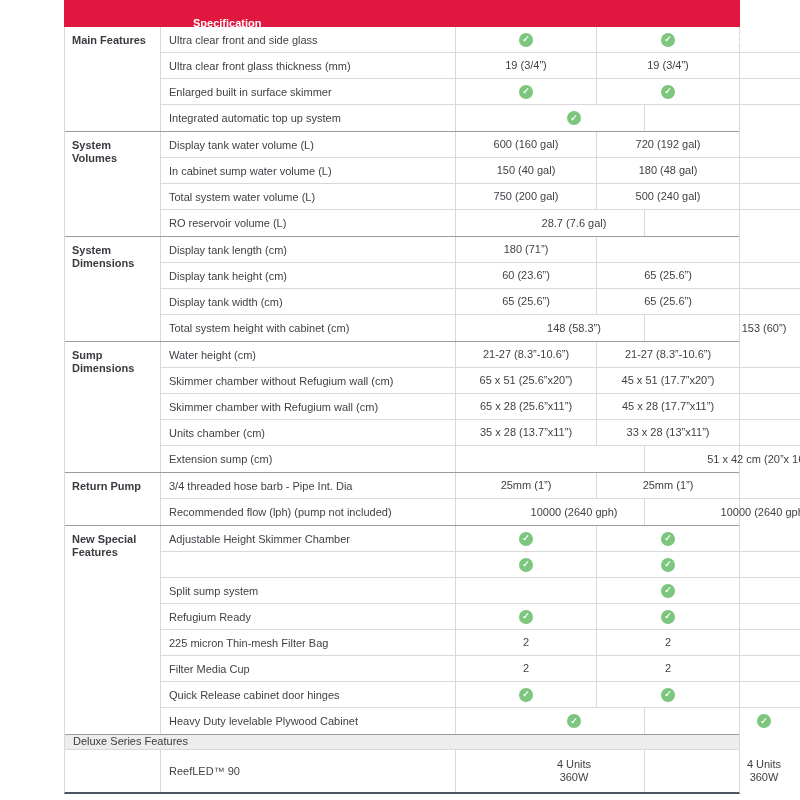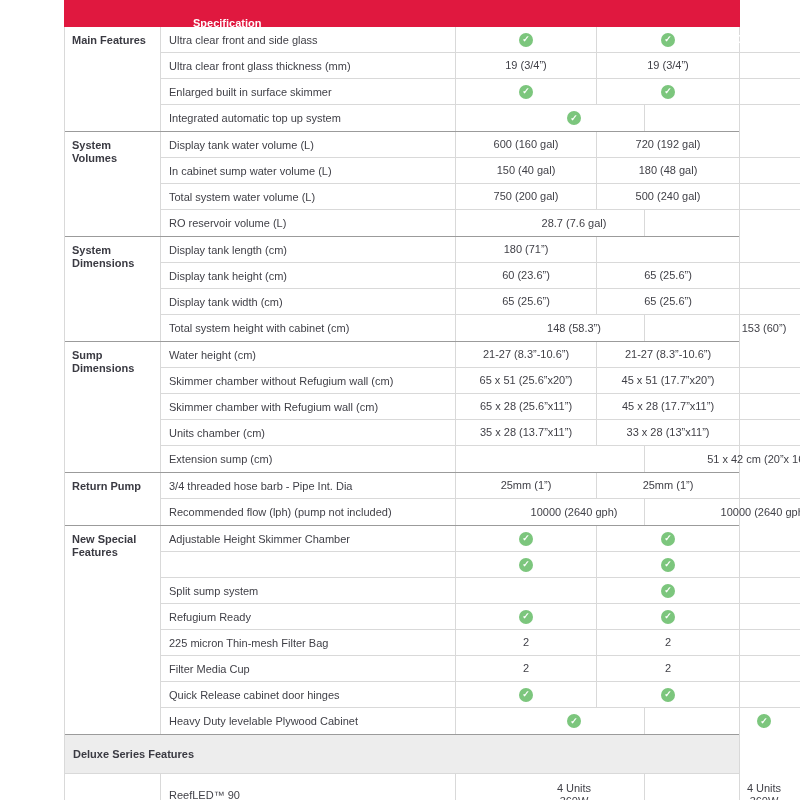--- a/index.html
+++ b/index.html
@@ -66,29 +66,28 @@
     display: flex;
     flex-direction: column;
     align-items: center;
     justify-content: center;
     text-align: center;
     line-height: 13px;
   }
   .cell.val.v1 { border-right: 1px solid var(--row-border, #d9d9d9); }
 
   .band {
-    height: 40px;
+    height: 16px;
     background: var(--band-bg, #ededed);
     border-top: 1px solid var(--section-border, #9b9b9b);
     border-bottom: 1px solid var(--row-border, #d9d9d9);
     display: flex;
-    align-items: center;
     padding-left: 8px;
     font-size: 11px;
-    font-weight: bold;
+    font-weight: normal;
     color: #3a3a42;
   }
 
   .check {
     width: 14px;
     height: 14px;
     border-radius: 50%;
     background: var(--check-green, #7cc67d);
     color: #ffffff;
     font-size: 9px;

